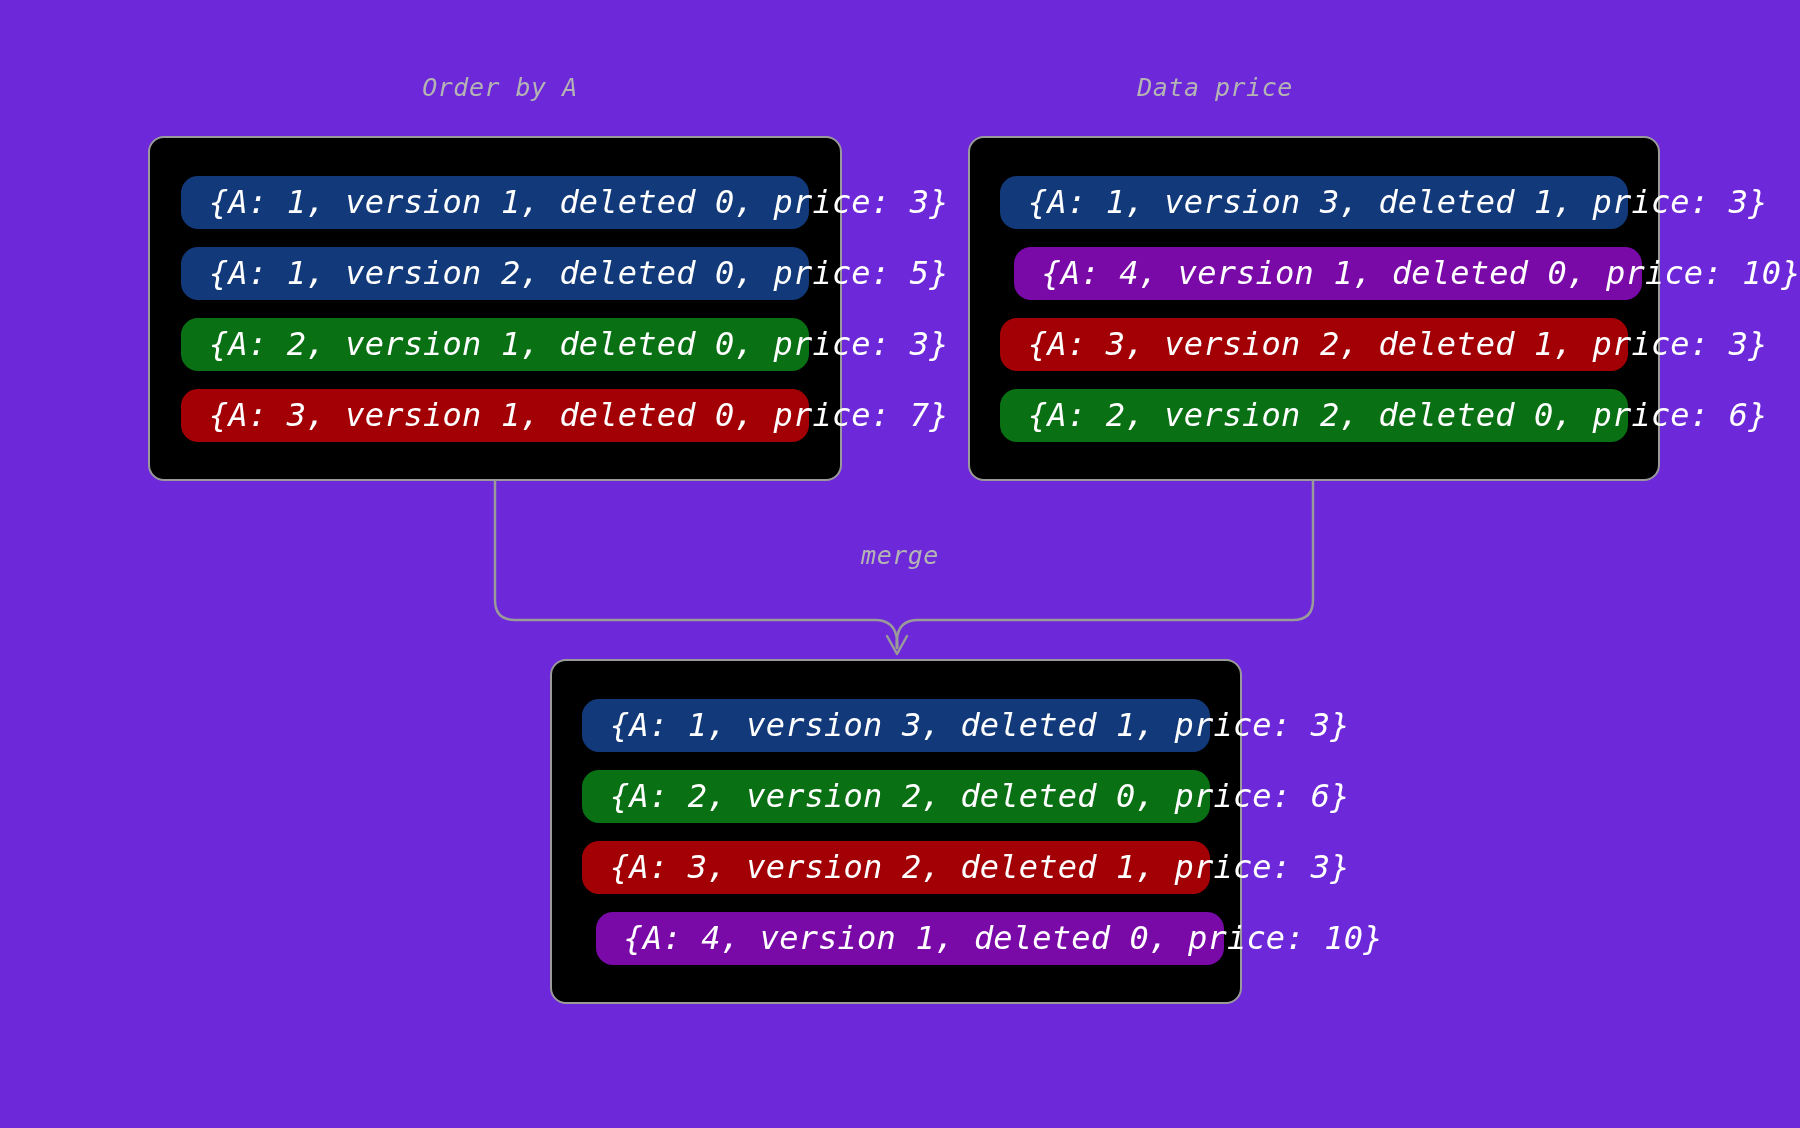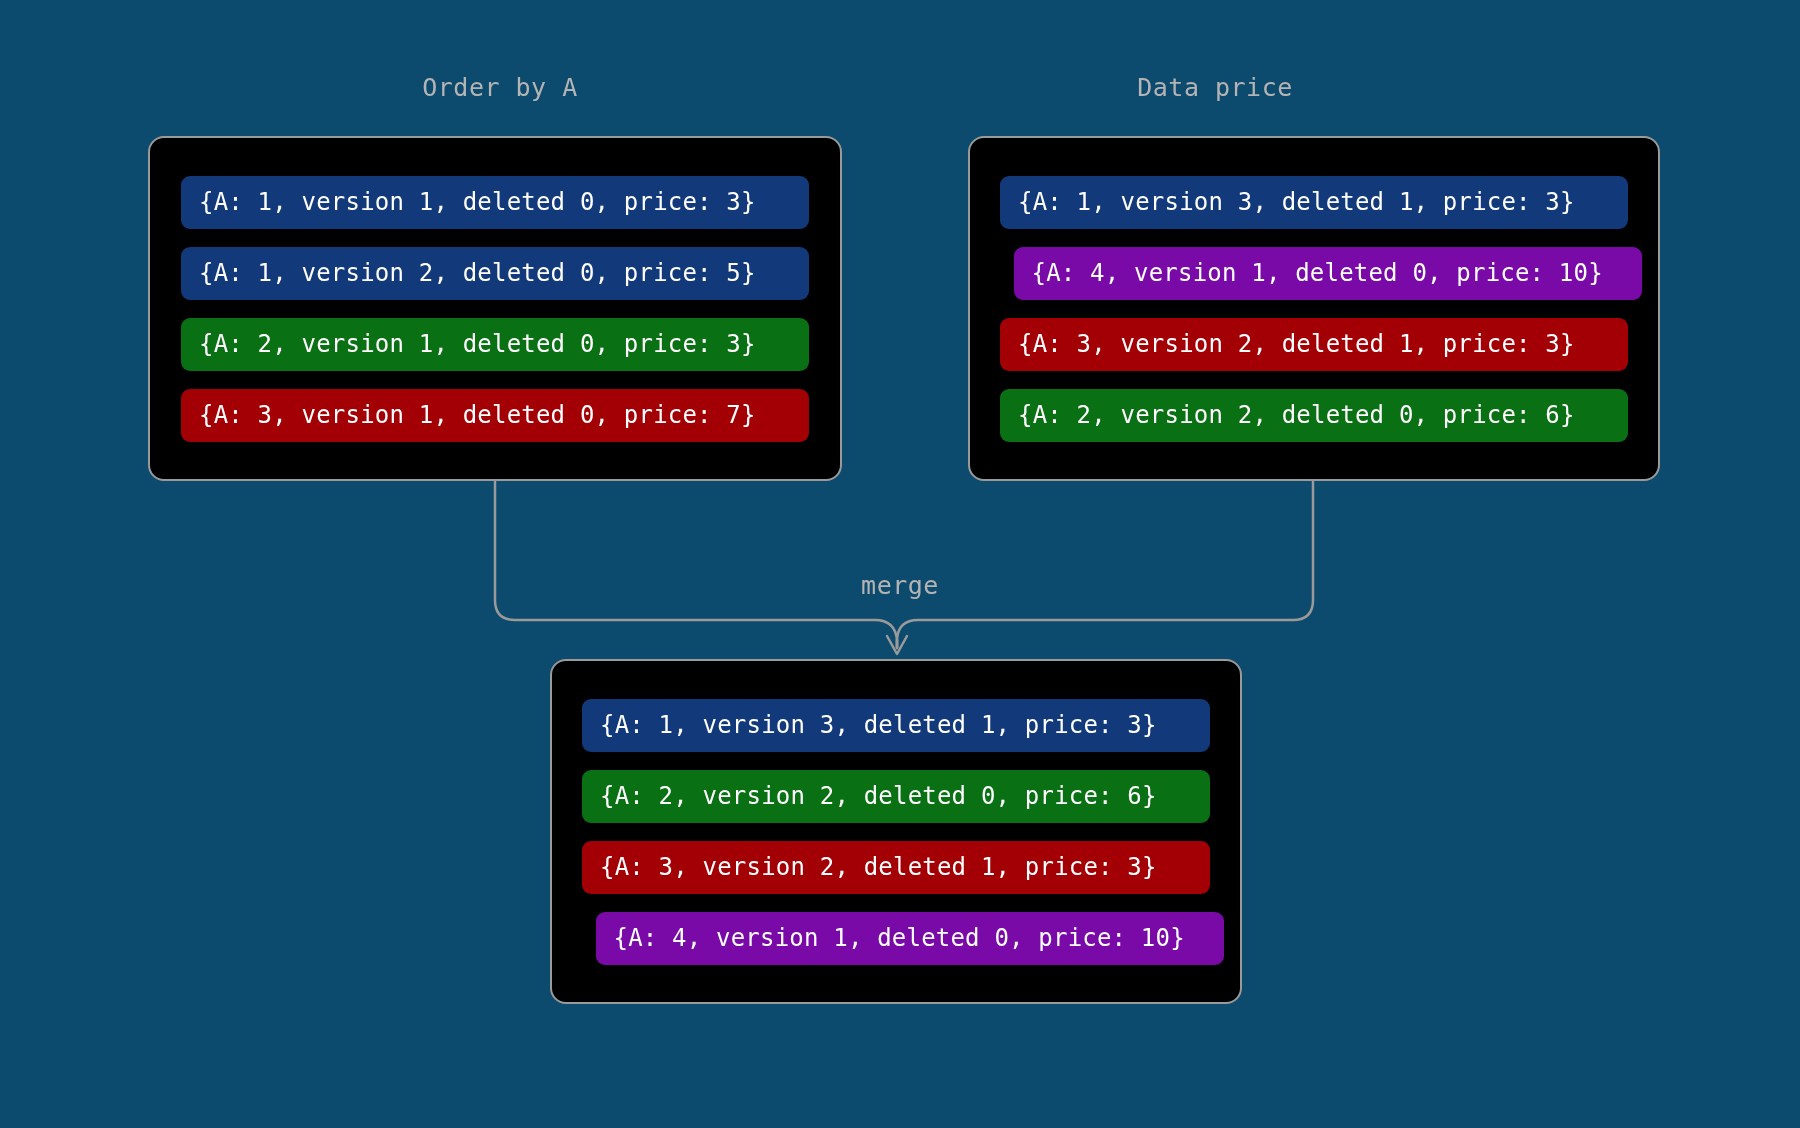--- a/index.html
+++ b/index.html
@@ -15,21 +15,22 @@
     overflow: hidden;
     font-family: "DejaVu Sans Mono", "Liberation Mono", monospace;
   }
 
   #stage {
     position: absolute;
     left: 0;
     top: 0;
     width: 1800px;
     height: 1128px;
-    background: #0c4a6e;
+    background: #6d28d9;
+    font-style: italic;
   }
 
   
   #connectors {
     position: absolute;
     left: 0;
     top: 0;
     width: 1800px;
     height: 1128px;
     pointer-events: none;
@@ -98,43 +99,43 @@
     gap: 18px;
     padding: 0;
     box-sizing: border-box;
   }
 
   
   .record {
     box-sizing: border-box;
     width: 628px;
     height: 53px;
-    border-radius: 9px;
+    border-radius: 17px;
     display: flex;
     align-items: center;
-    padding-left: 18px;
+    padding-left: 28px;
     color: #ffffff;
-    font-size: 24px;
+    font-size: 32px;
     letter-spacing: 0.2px;
     white-space: nowrap;
     font-family: "DejaVu Sans Mono", "Liberation Mono", monospace;
   }
   .record.blue   { background: #123a7a; }
   .record.green  { background: #0a7014; }
   .record.red    { background: #a30006; }
   .record.purple { background: #7a0aa8; margin-left: 27px; }
 
   
   #panel-merged .record { width: 628px; }
 
   
   #merge-label {
     position: absolute;
     left: 0;
-    top: 571px;
+    top: 541px;
     width: 1800px;
     text-align: center;
     color: #b4b4b4;
     font-size: 25px;
     letter-spacing: 0.5px;
     z-index: 3;
   }
 </style>
 </head>
 <body>

